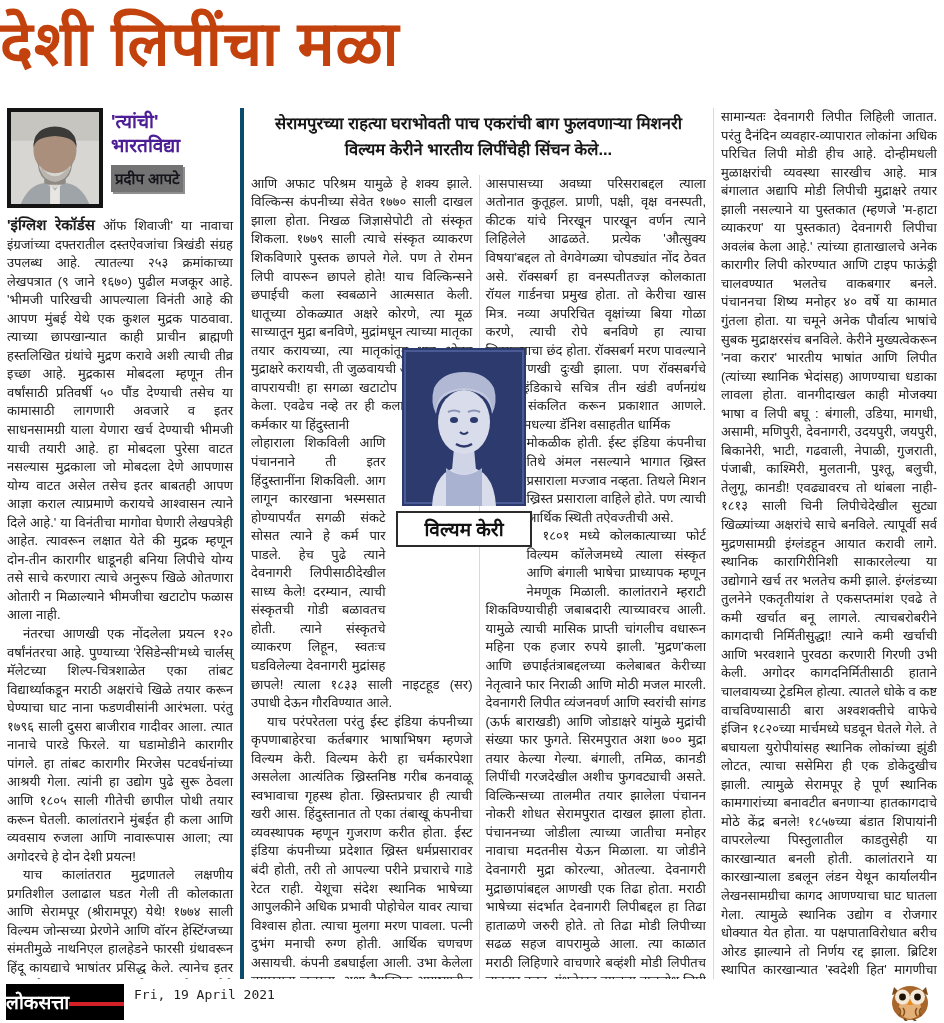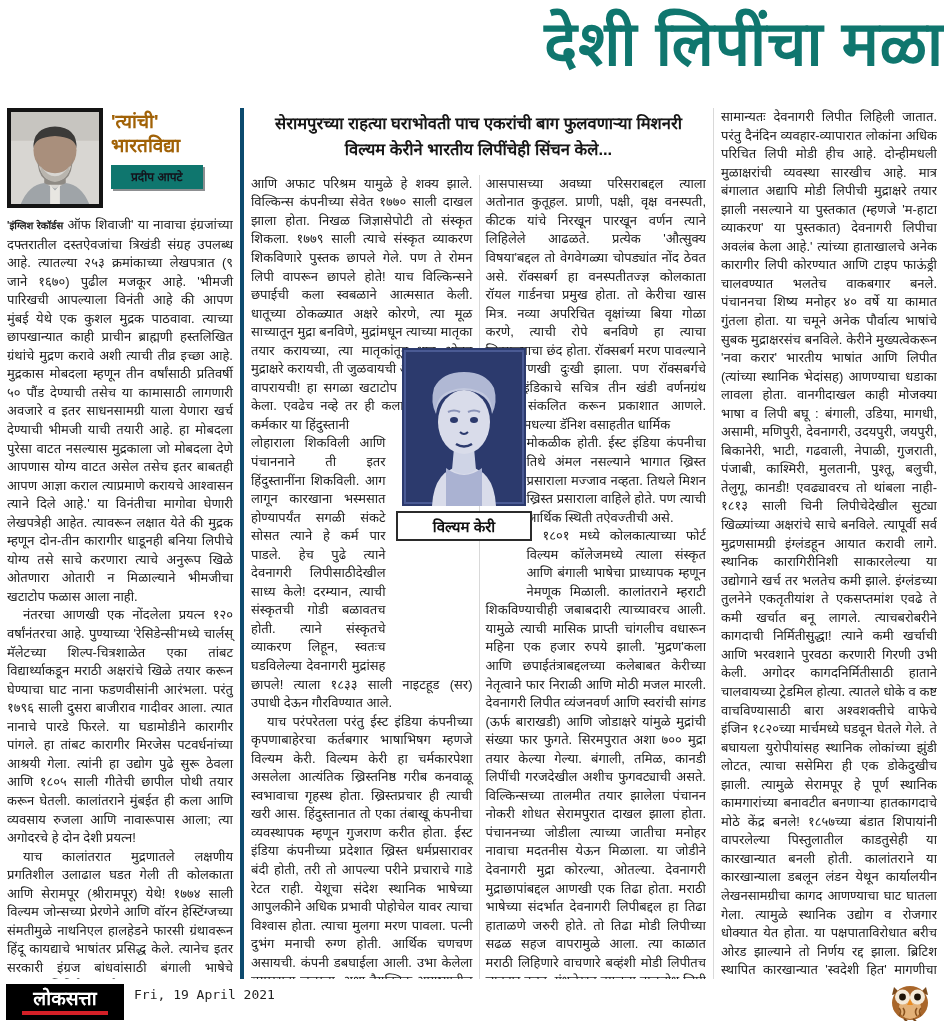--- a/index.html
+++ b/index.html
@@ -3,45 +3,45 @@
 <meta charset="utf-8">
 <style>
   * { margin:0; padding:0; box-sizing:border-box; }
   html,body { background:#e8e8e8; }
   .page {
     position:relative; width:944px; height:1023px; background:#ffffff;
     font-family:"Liberation Sans", sans-serif; color:#1b1b1b; overflow:hidden;
     margin:0 auto;
   }
   .headline {
-    text-align:right; font-weight:bold; font-size:62px; line-height:1.1;
-    padding-top:10px; color:#0f766e; letter-spacing:1px;
+    text-align:left; font-weight:bold; font-size:62px; line-height:1.1;
+    padding-top:10px; color:#c2410c; letter-spacing:1px;
   }
   .article {
     position:absolute; top:108px; left:7px; right:7px; bottom:44px;
     display:flex; overflow:hidden;
   }
   .col { overflow:hidden; }
   .body-txt { font-size:13px; line-height:18.55px; text-align:justify; color:#1c1c1c; }
   .body-txt p { margin:0; }
   .p-ind { text-indent:16px; }
-  .lead-bold { font-weight:bold; font-size:10px; }
+  .lead-bold { font-weight:bold; font-size:15px; }
 
   
   .col1 { width:233px; padding-right:7px; display:flex; flex-direction:column; }
   .byline-block { display:flex; gap:8px; margin-bottom:8px; height:100px; }
   .author-photo {
     width:96px; height:100px; border:4px solid #141414; background:#cfcfcf; flex:none;
   }
   .author-photo svg { display:block; width:100%; height:100%; }
   .byline-right { padding-top:2px; }
-  .series-title { font-weight:bold; font-size:19px; line-height:1.25; color:#a16207; }
+  .series-title { font-weight:bold; font-size:19px; line-height:1.25; color:#4c1d95; }
   .author-box {
-    margin-top:7px; background:#0f766e; color:#14141c; font-weight:bold;
-    font-size:12px; padding:3px 20px 4px; display:inline-block;
+    margin-top:7px; background:#737373; color:#14141c; font-weight:bold;
+    font-size:15px; padding:3px 4px 4px; display:inline-block;
     box-shadow:2px 2px 0 #8d8f91;
   }
 
   
   .mid {
     width:474px; border-left:4px solid #0c4a6e; border-right:1px solid #d9d9d9;
     padding:0 7px; position:relative; display:flex; flex-direction:column;
   }
   .lede {
     font-weight:bold; font-size:16.5px; line-height:1.6; text-align:center;
@@ -49,31 +49,31 @@
   }
   .midcols { display:flex; flex:1; overflow:hidden; }
   .col2 { width:50%; padding-right:6px; }
   .col3 { width:50%; border-left:1px solid #d9d9d9; padding-left:6px; }
   .portrait-spacer-r { float:right; width:80px; height:236px; margin-left:7px; }
   .portrait-spacer-l { float:left; width:34px; height:152px; margin-right:7px; }
   .portrait-wrap { position:absolute; left:152px; top:240px; width:136px; z-index:2; }
   .portrait-img { display:block; margin:0 auto; width:124px; height:158px; }
   .portrait-caption {
     margin-top:5px; border:2px solid #2b2b2b; background:#fff; text-align:center;
-    font-weight:bold; font-size:15px; padding:3px 2px; color:#111;
+    font-weight:bold; font-size:19px; padding:3px 2px; color:#111;
   }
 
   
   .col4 { flex:1; padding-left:7px; display:flex; flex-direction:column; }
 
   
   .pagebar { position:absolute; left:0; right:0; bottom:0; height:42px; background:#fff; }
   .loksatta-logo {
     position:absolute; left:6px; bottom:3px; width:118px; height:36px; background:#000;
-    color:#fff; display:flex; flex-direction:column; align-items:center; justify-content:center;
+    color:#fff; display:flex; align-items:center; 
   }
   .loksatta-logo .logo-txt { font-weight:bold; font-size:19px; line-height:1; }
   .loksatta-logo .logo-strip { width:86px; height:4px; background:#d42027; margin-top:3px; }
   .bar-date {
     position:absolute; left:134px; bottom:21px; font-family:"DejaVu Sans Mono", monospace;
     font-size:13px; color:#1f1f1f; white-space:pre;
   }
   .bar-url {
     position:absolute; left:134px; bottom:4px; font-family:"DejaVu Sans Mono", monospace;
     font-size:12.5px; color:#333; text-decoration:none;

